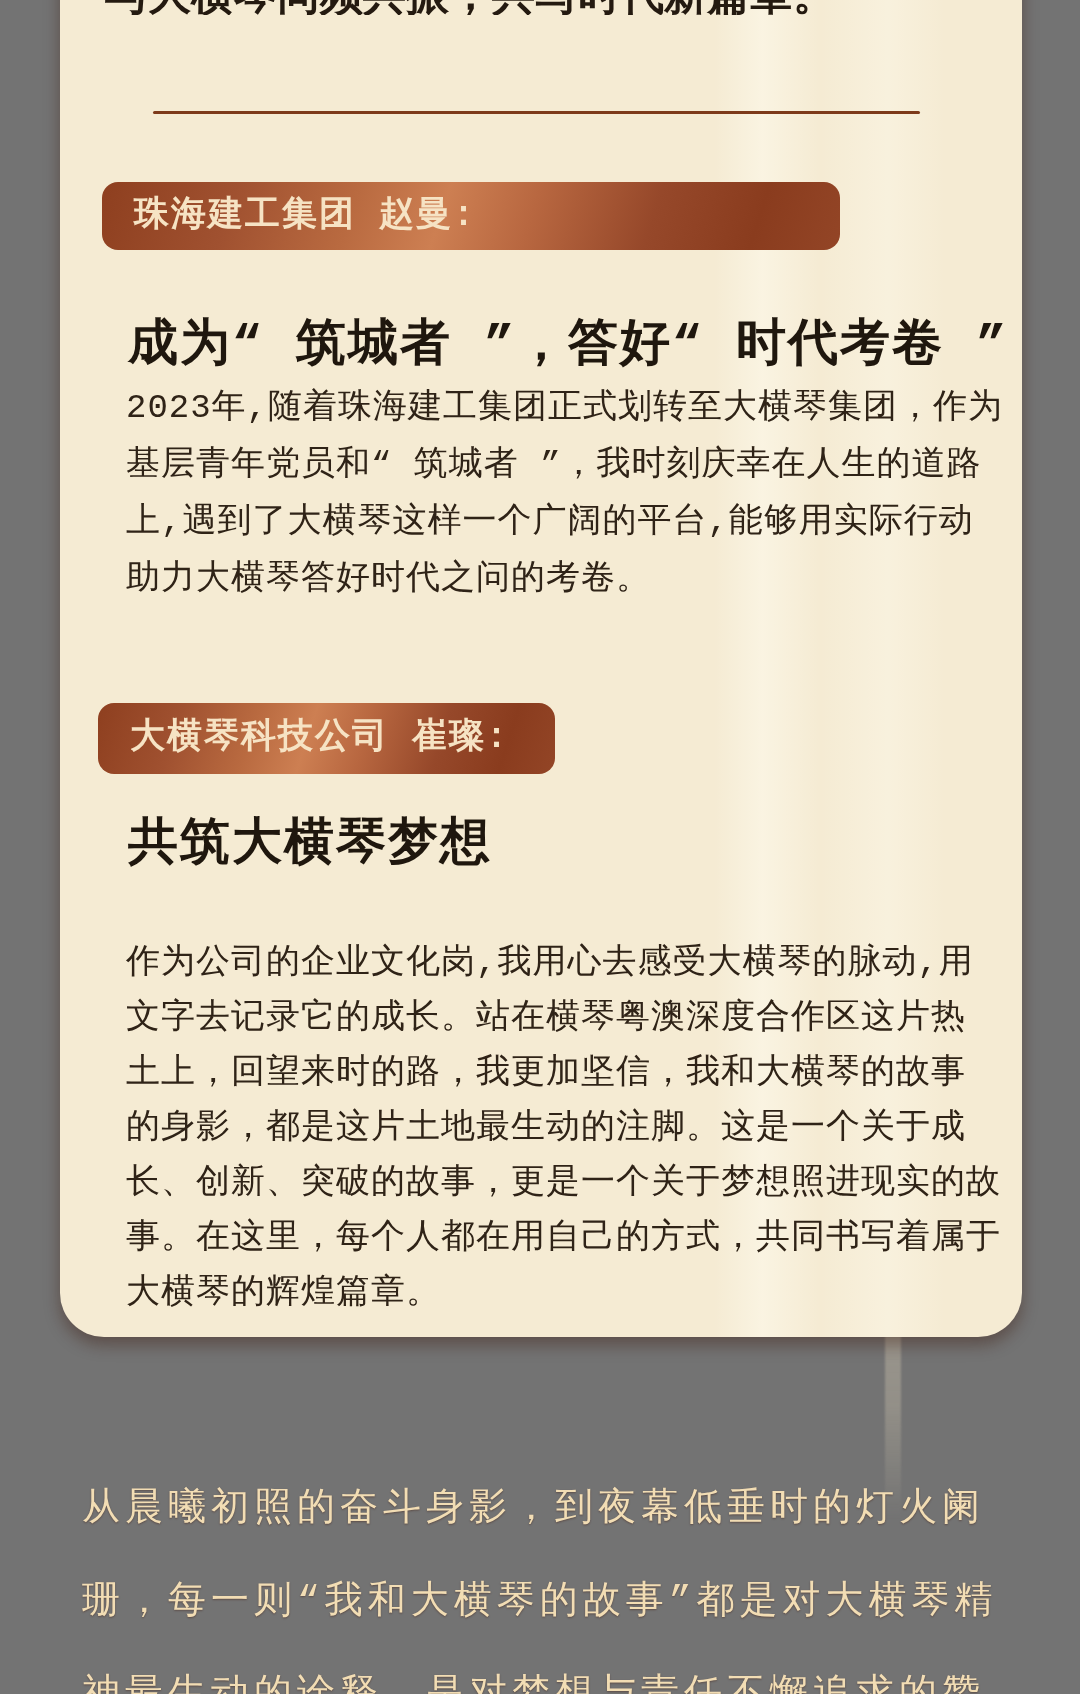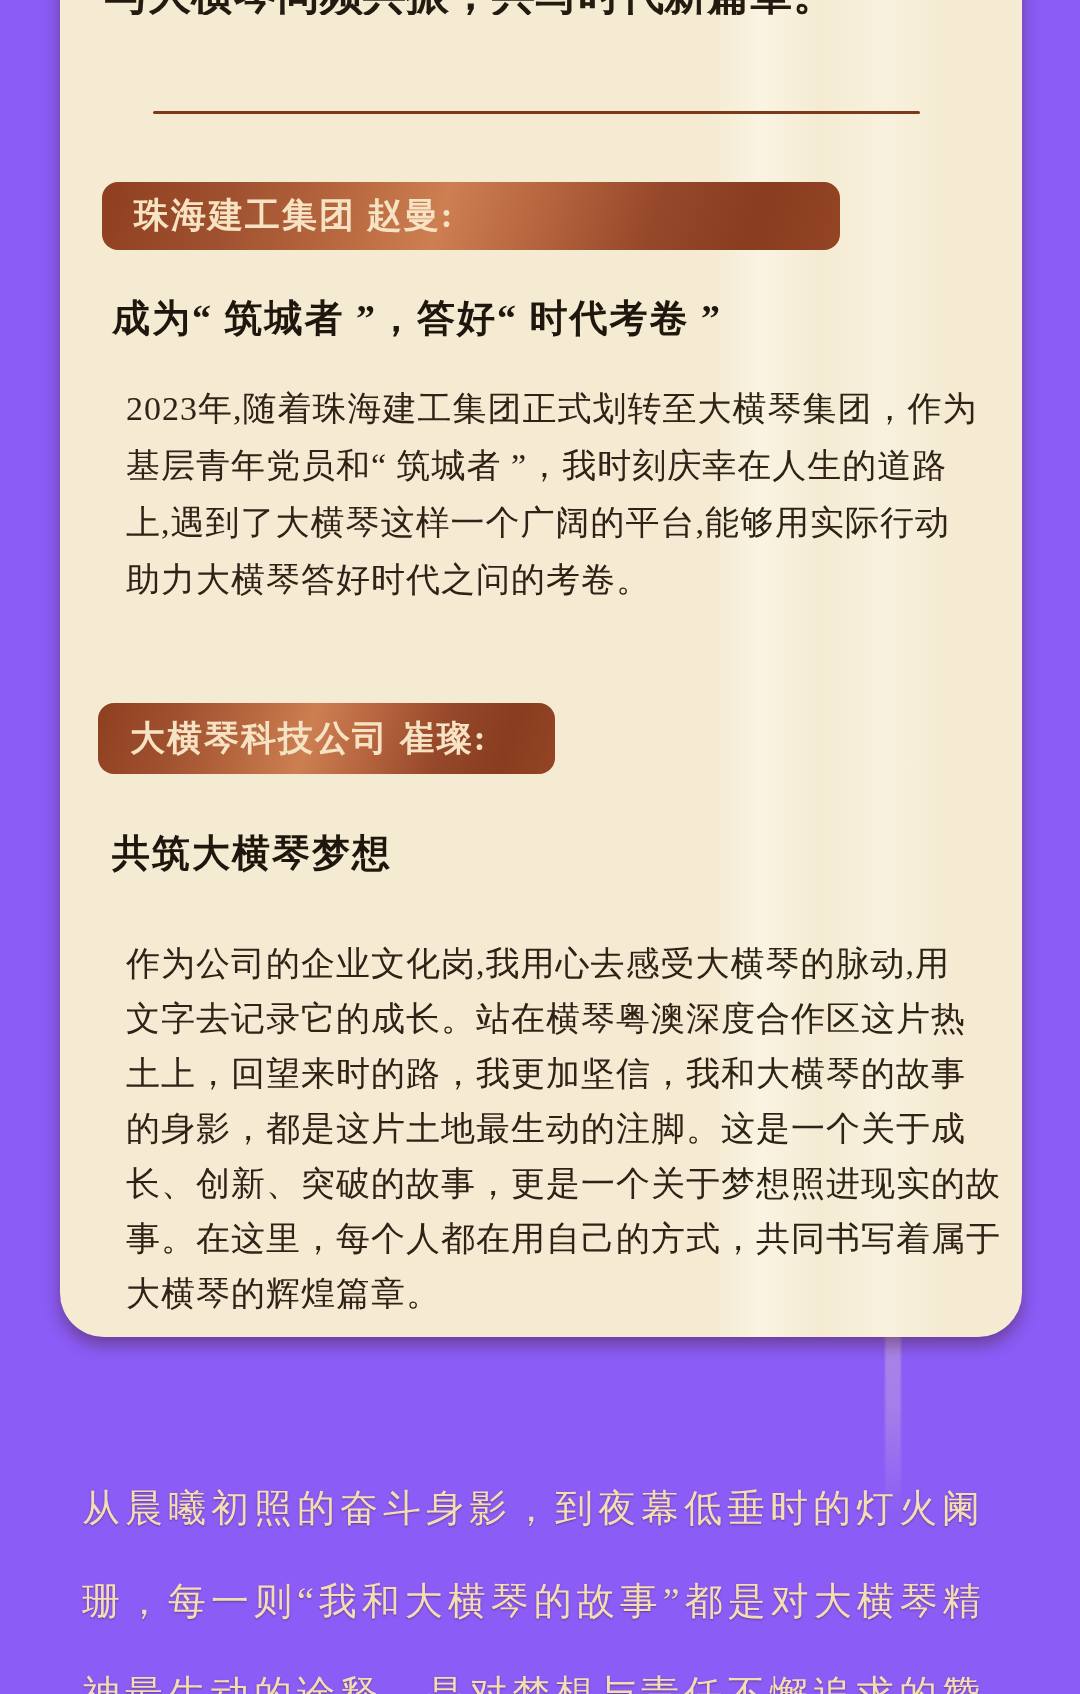--- a/index.html
+++ b/index.html
@@ -1,27 +1,27 @@
 <!DOCTYPE html>
 <html><head>
 <meta charset="utf-8">
 <style>
   html,body{margin:0;padding:0;background:#5e230c;}
   .page{
     position:relative;width:1080px;height:1694px;overflow:hidden;
-    font-family:Liberation Serif, serif;
+    font-family:Liberation Mono, monospace;
     background:
       linear-gradient(90deg, rgba(60,20,5,.55) 0%, rgba(60,20,5,0) 4%,
         rgba(0,0,0,0) 58%, rgba(100,32,8,.25) 66%, rgba(72,22,6,.42) 72%,
         rgba(120,45,15,.18) 78%, rgba(70,22,6,.38) 83%, rgba(0,0,0,0) 90%,
         rgba(70,24,6,.45) 96%, rgba(55,18,4,.6) 100%),
       repeating-linear-gradient(90deg, rgba(88,30,8,.16) 0 5px, rgba(0,0,0,0) 5px 19px,
         rgba(125,48,16,.12) 19px 24px, rgba(0,0,0,0) 24px 41px),
       linear-gradient(180deg,#772e12 0%,#7c3113 28%,#86temp 0,#8e3d17 55%,#9c451c 72%,#a34a1e 86%,#9e481d 100%);
-    background-color:#8b5cf6;
+    background-color:#737373;
   }
   .light-streak{
     position:absolute;left:885px;top:1140px;width:16px;height:380px;
     background:linear-gradient(180deg, rgba(244,230,200,0) 0%, rgba(244,230,200,.35) 30%, rgba(244,230,200,.25) 70%, rgba(244,230,200,0) 100%);
     filter:blur(1px);
   }
   .card{
     position:absolute;left:60px;top:-80px;width:962px;height:1417px;
     background:
       linear-gradient(90deg, rgba(255,255,255,0) 68%, rgba(255,252,240,.5) 73%, rgba(255,255,255,0) 79%, rgba(255,252,240,.35) 86%, rgba(255,255,255,0) 92%),
@@ -42,25 +42,25 @@
   }
   .badge{
     position:absolute;height:68px;border-radius:16px;
     background:linear-gradient(108deg,#8e3f1f 0%,#a05130 18%,#b96a40 34%,#cd7f52 46%,#b86740 58%,#96482a 74%,#8a3c1e 88%,#934526 100%);
     color:#f6e3c4;font-size:35px;font-weight:600;letter-spacing:2px;
     line-height:68px;padding-left:32px;box-sizing:border-box;white-space:nowrap;overflow:hidden;
   }
   .badge1{left:102px;top:182px;width:738px;}
   .badge2{left:98px;top:703px;width:457px;height:71px;line-height:71px;}
   .h-title{
-    position:absolute;left:112px;width:880px;margin:0;
-    font-size:38px;font-weight:700;color:#1f170e;letter-spacing:2px;white-space:nowrap;
+    position:absolute;left:112px;width:880px;margin:16px;
+    font-size:50px;font-weight:700;color:#1f170e;letter-spacing:2px;white-space:nowrap;
   }
   .h1{top:293px;}
-  .h2{top:828px;}
+  .h2{top:792px;}
   .body-text{
     position:absolute;left:112px;width:880px;margin:14px;
     font-size:34px;color:#2f2317;white-space:pre-line;letter-spacing:1px;
   }
   .p1{top:366px;line-height:57px;}
   .p2{top:922px;line-height:55px;}
   .footer-text{
     position:absolute;left:82px;top:1462px;width:960px;margin:0;
     font-size:38px;color:#f2ddb4;letter-spacing:5px;line-height:93px;
     white-space:pre-line;text-shadow:0 1px 2px rgba(60,20,5,.4);

